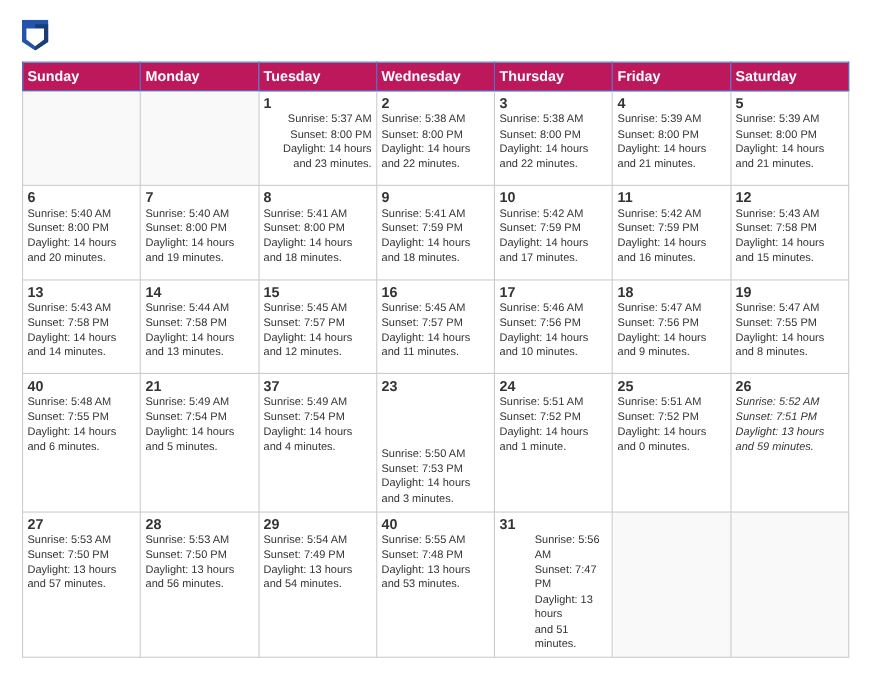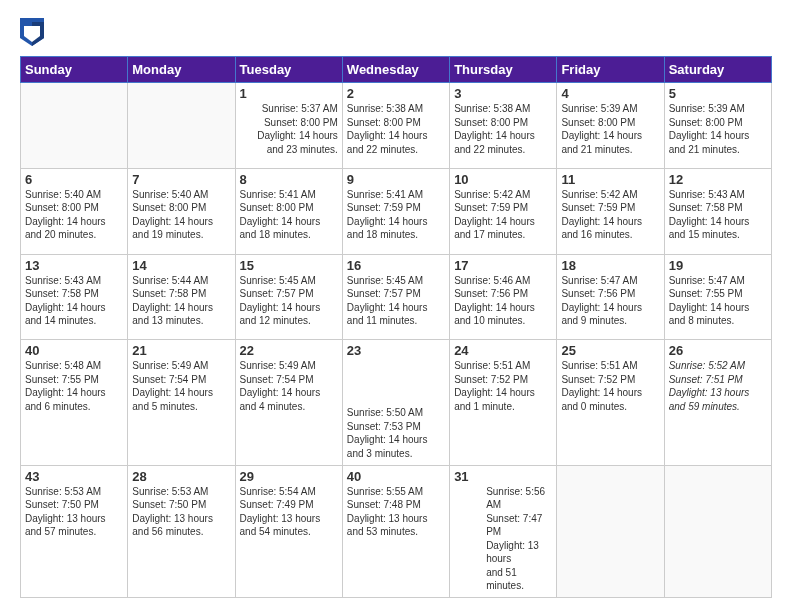--- a/index.html
+++ b/index.html
@@ -62,21 +62,21 @@
       color: #333;
     }
     .calendar {
       flex: 1;
       border: 1px solid #ccc;
       border-collapse: collapse;
       width: 100%;
       table-layout: fixed;
     }
     .calendar th {
-      background-color: #4c1d95;
+      background-color: #be185d;
       color: #fff;
       font-size: 13px;
       font-weight: bold;
       padding: 5px 4px;
       border: 1px solid #4477cc;
       text-align: left;
     }
     .calendar td {
       border: 1px solid #ccc;
       vertical-align: top;
@@ -288,21 +288,21 @@
 and 6 minutes.</div>
           </td>
           <td>
             <span class="day-num">21</span>
             <div class="cell-info" style="white-space: pre-line;">Sunrise: 5:49 AM
 Sunset: 7:54 PM
 Daylight: 14 hours
 and 5 minutes.</div>
           </td>
           <td>
-            <span class="day-num">22</span>
+            <span class="day-num">37</span>
             <div class="cell-info" style="white-space: pre-line;">Sunrise: 5:49 AM
 Sunset: 7:54 PM
 Daylight: 14 hours
 and 4 minutes.</div>
           </td>
           <td>
             <span class="day-num">23</span>
             <div class="cell-info" style="white-space: pre-line; margin-top: 48px;">Sunrise: 5:50 AM
 Sunset: 7:53 PM
 Daylight: 14 hours
@@ -325,21 +325,21 @@
           <td>
             <span class="day-num">26</span>
             <div class="cell-info" style="white-space: pre-line; font-style: italic;">Sunrise: 5:52 AM
 Sunset: 7:51 PM
 Daylight: 13 hours
 and 59 minutes.</div>
           </td>
         </tr>
         <tr>
           <td>
-            <span class="day-num">43</span>
+            <span class="day-num">27</span>
             <div class="cell-info" style="white-space: pre-line;">Sunrise: 5:53 AM
 Sunset: 7:50 PM
 Daylight: 13 hours
 and 57 minutes.</div>
           </td>
           <td>
             <span class="day-num">28</span>
             <div class="cell-info" style="white-space: pre-line;">Sunrise: 5:53 AM
 Sunset: 7:50 PM
 Daylight: 13 hours

